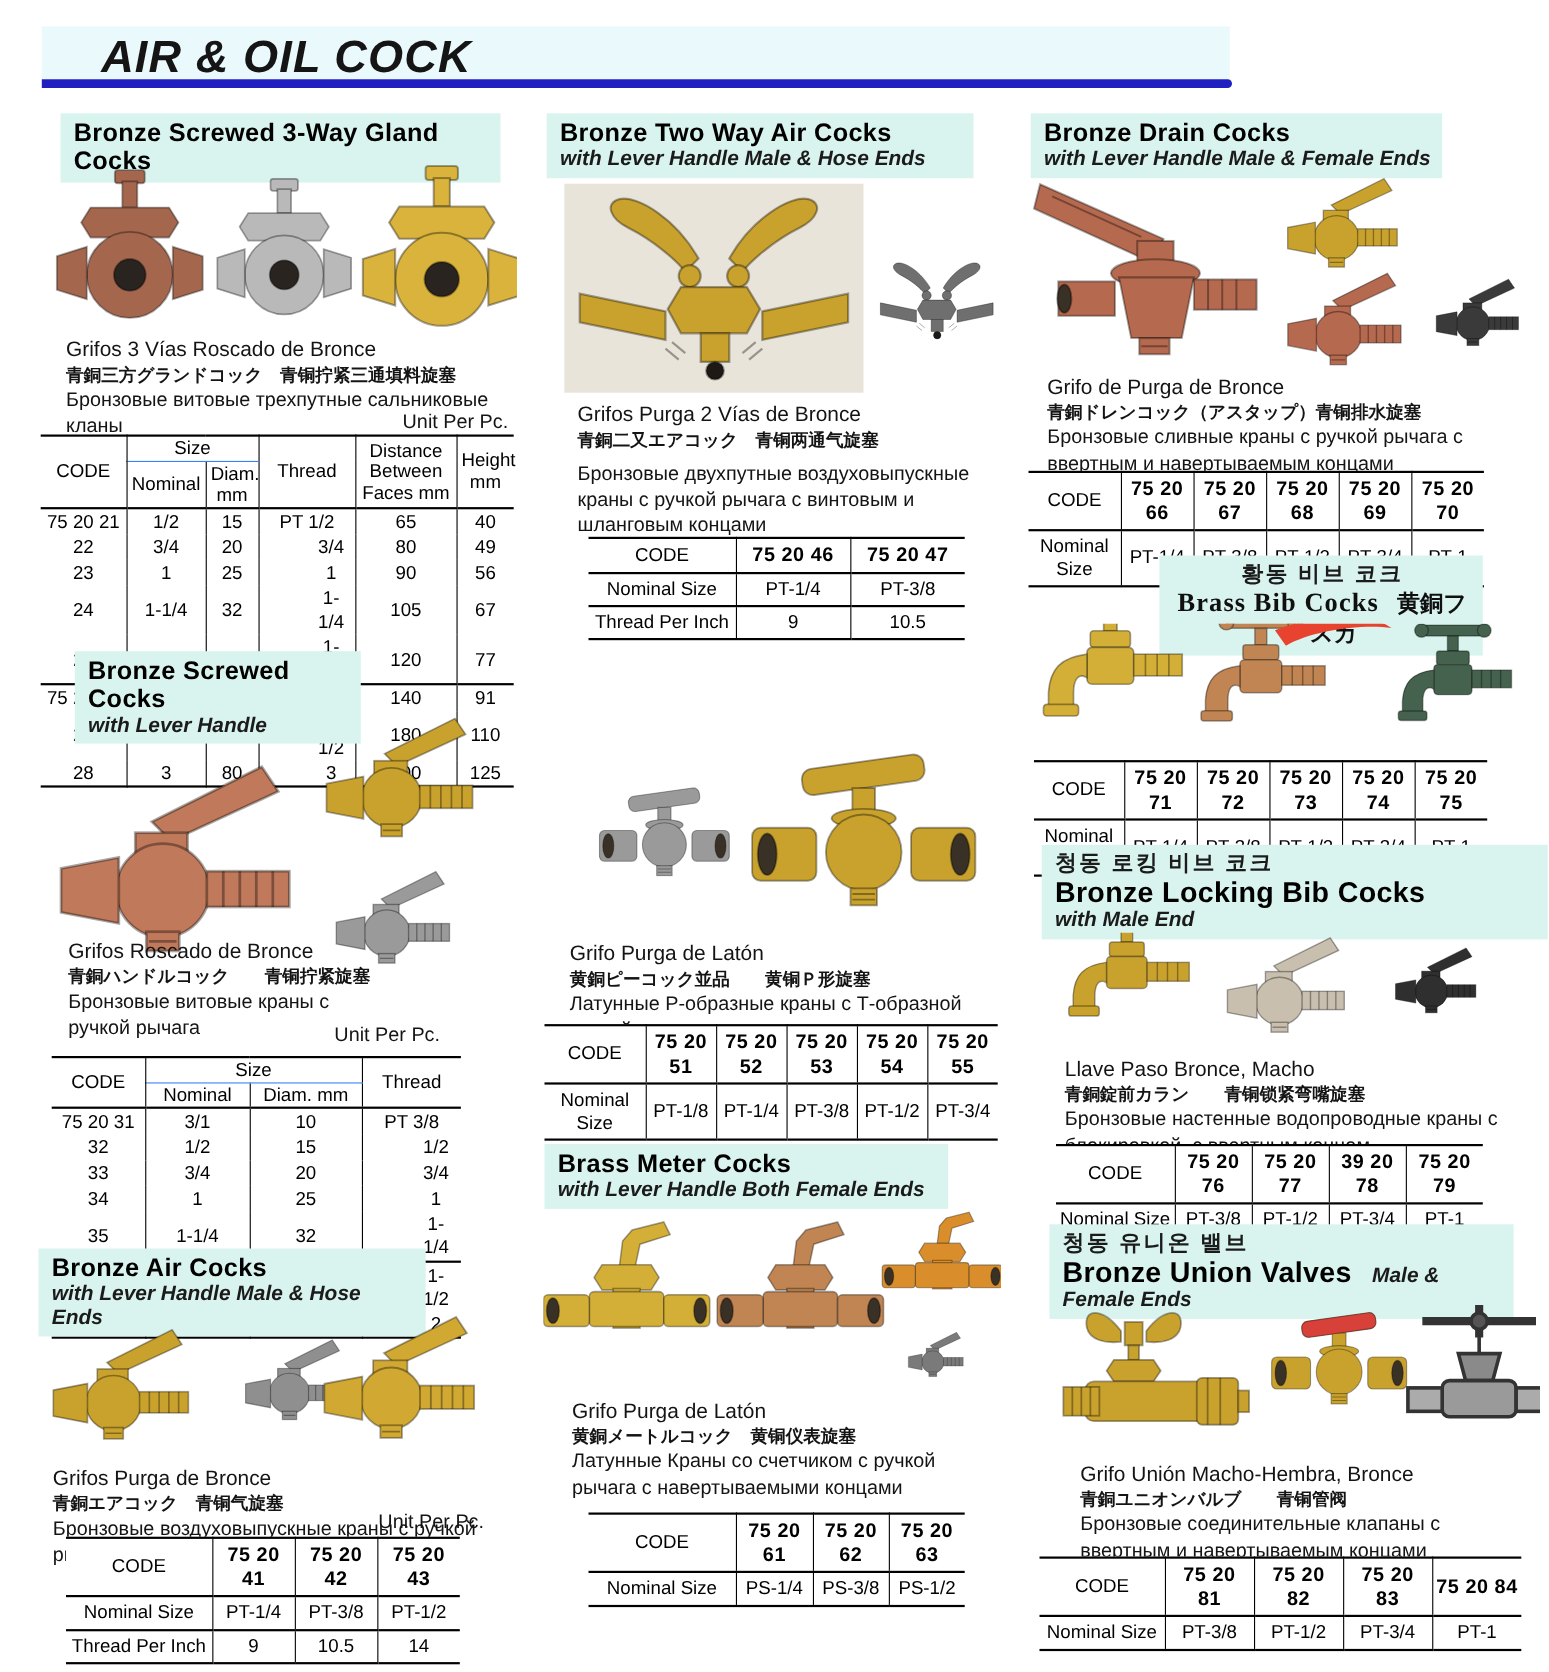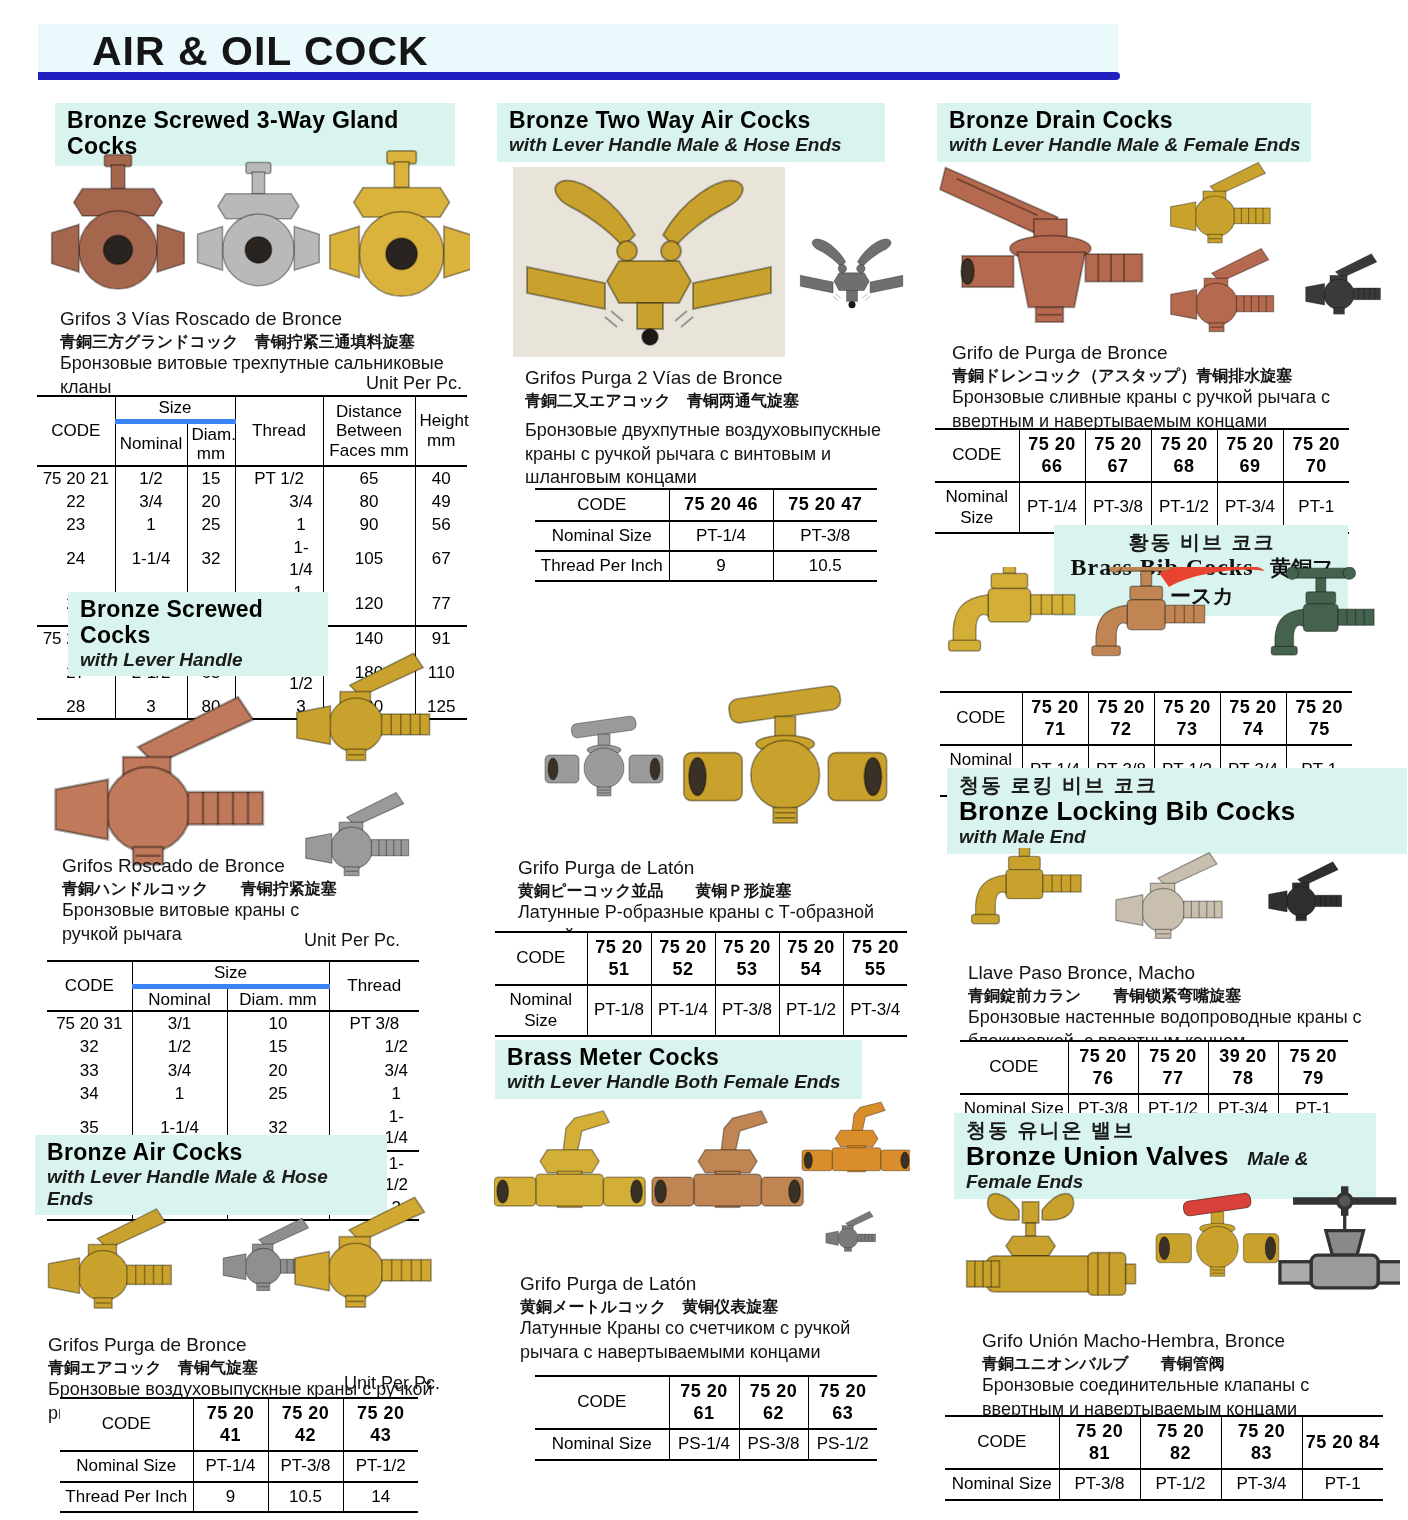--- a/index.html
+++ b/index.html
@@ -5,21 +5,21 @@
   html,body{margin:0;padding:0;}
   body{
     width:1408px;height:1520px;background:#ffffff;position:relative;
     font-family:"Liberation Sans", sans-serif;color:#101010;
     -webkit-font-smoothing:antialiased;
   }
   .abs{position:absolute;}
   
   .title-band{position:absolute;left:38px;top:24px;width:1080px;height:48px;background:#eaf9fc;}
   .page-title{
-    position:absolute;left:92px;top:28px;font-size:41px;font-weight:bold;
+    position:absolute;left:92px;top:28px;font-size:41px;font-weight:bold;font-style:italic;
     letter-spacing:1px;color:#151515;font-family:"Liberation Sans",sans-serif;
   }
   .title-rule{position:absolute;left:38px;top:72px;width:1082px;height:8px;background:#2020c0;border-radius:0 5px 5px 0;}
   
   .sec{position:absolute;}
   .band{background:#d9f4ee;padding:5px 10px 6px 12px;}
   .h1{font-size:23px;font-weight:bold;color:#000000;line-height:1.12;letter-spacing:.3px;}
   .h2{font-size:19px;font-weight:bold;font-style:italic;color:#1b1b1b;line-height:1.15;}
   .h2-inline{display:inline;margin-left:14px;font-size:19px;}
   .kr{font-size:20px;font-weight:bold;color:#1b1b1b;line-height:1.2;letter-spacing:2px;}
@@ -30,21 +30,21 @@
   .cap-es{font-size:19px;color:#141414;}
   .cap-jp{font-size:16px;color:#141414;font-weight:bold;}
   .cap-ru{font-size:18px;color:#141414;}
   .unit{position:absolute;font-size:18px;color:#141414;}
   
   table{border-collapse:collapse;}
   .t{position:absolute;table-layout:fixed;font-size:17px;border-top:2px solid #000;border-bottom:2px solid #000;background:#fff;}
   .t th,.t td{padding:1px 4px;text-align:center;font-weight:normal;color:#000;}
   .t thead th{vertical-align:middle;line-height:1.15;}
   .vr{border-right:1px solid #000;}
-  .bb1{border-bottom:5px solid #3b82f6;}
+  .bb1{border-bottom:1px solid #3b82f6;}
   .t tbody tr:first-child td{border-top:2px solid #000;}
   .t tbody tr.grp td{border-top:2px solid #000;}
   .t tbody td{line-height:1.25;}
   .code{font-weight:bold;text-align:right;padding-right:12px;}
   .thr{text-align:left;padding-left:16px;}
   .thr.ind{padding-left:48px;}
   .vt{position:absolute;table-layout:fixed;font-size:17px;border-top:2px solid #000;background:#fff;}
   .vt td{border-bottom:2px solid #000;text-align:center;padding:4px 3px;line-height:1.2;color:#000;}
   .vt td:not(:last-child){border-right:1px solid #000;}
   .vt .lbl{font-size:17px;}
@@ -576,21 +576,21 @@
             <td>PT-3/8</td>
             <td>PT-1/2</td>
             <td>PT-3/4</td>
             <td>PT-1</td>
           </tr>
       </tbody>
     </table>
   </div>
 
   <div class="sec" style="left:932px;top:505px;width:476px;height:260px;">
-    <div class="band abs" style="left:122px;top:0;width:272px;text-align:center;margin-top:20px;">
+    <div class="band abs" style="left:122px;top:0;width:272px;text-align:center;">
       <div class="kr">황동 비브 코크</div>
       <div>
         <span class="serif-head">Brass Bib Cocks</span>
         <span class="jp-inline">黄銅フースカ</span>
       </div>
     </div>
     <svg class="abs" style="left:3px;top:62px;" width="470" height="120" viewBox="0 0 470 120">
       <use href="#sym-bibtap" transform="translate(6,-24) scale(0.76)" fill="#d4af37"></use>
       <use href="#sym-bibtap" transform="translate(150,-8) scale(0.68)" fill="#c08552"></use>
       <path d="M224,6 C258,-8 312,-10 330,4 C304,0 258,6 234,20 Z" fill="#e8432e"></path>

